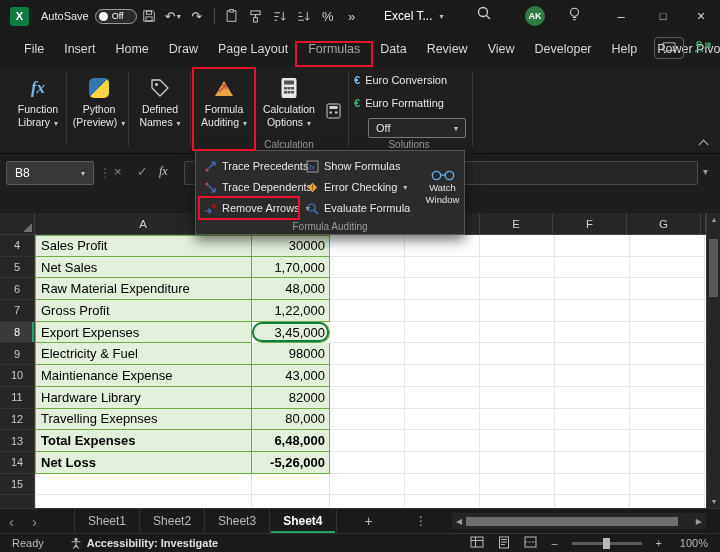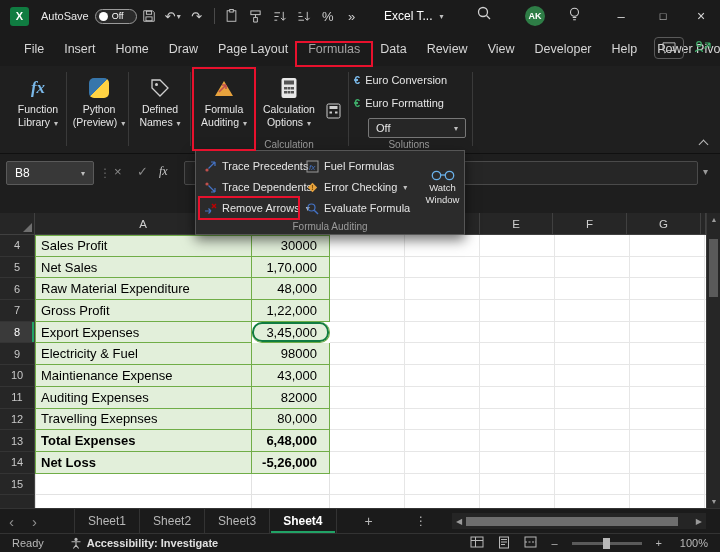--- a/index.html
+++ b/index.html
@@ -112,21 +112,21 @@
   .w-e{width:73px;} .w-f{width:74px;} .w-g{width:74px;} .w-s{width:5px;}
   .rows { position:absolute; top:22px; left:0; }
   .row { display:flex; height:21.7px; }
   .rnum { width:35px; background:#262626; color:#c8c8c8; font-size:11px; flex:none;
           display:flex; align-items:center; justify-content:center;
           border-right:1px solid #404040; border-bottom:1px solid #343434; }
   .row.sel .rnum { background:#3a3a3a; color:#fff; box-shadow:inset -2px 0 0 #21A366; }
   .cell { color:#000; font-size:13px; display:flex; align-items:center; flex:none;
           background:#E2EFDA; border-right:1px solid #70AD47; border-bottom:1px solid #70AD47; }
   .ca { width:217px; padding-left:5px; border-left:1px solid #70AD47; overflow:hidden; white-space:nowrap; }
-  .cb { width:78px; justify-content:flex-end; padding-right:12px; }
+  .cb { width:78px; justify-content:flex-end; padding-right:4px; }
   .row-first .cell { border-top:1px solid #70AD47; }
   .row.bold .cell { font-weight:bold; }
   .row.plain .cell { background:#fff; border-color:#e2e2e2; }
   .selcell { box-shadow:inset 0 0 0 2px #107C41;border-radius:10px; }
   .empty-cells { position:absolute; left:330px; top:22px; width:376px; height:273px; background-color:#fff;
       background-image:
         repeating-linear-gradient(to bottom, transparent 0 20.7px, #e6e6e6 20.7px 21.7px),
         repeating-linear-gradient(to right, transparent 0 74px, #e6e6e6 74px 75px); }
   .vscroll { position:absolute; top:213px; left:706px; width:14px; height:295px; background:#262626;
              border-left:1px solid #3a3a3a; z-index:5; }
@@ -403,21 +403,21 @@
       </svg>
     <span>Remove Arrows</span>
     <span class="chev-sm">▾</span>
     <div class="ann ann-menu"></div>
   </div>
   <div class="fly-item col2 r1">
     <svg width="13" height="13" viewBox="0 0 13 13">
         <rect x="1" y="1" width="11" height="11" fill="none" stroke="#9a9a9a"></rect>
         <text x="3" y="10" font-size="8" font-style="italic" fill="#4472C4">fx</text>
       </svg>
-    <span>Fuel Formulas</span>
+    <span>Show Formulas</span>
   </div>
   <div class="fly-item col2 r2">
     <svg width="13" height="13" viewBox="0 0 13 13">
         <rect x="3.2" y="3.2" width="6.6" height="6.6" transform="rotate(45 6.5 6.5)" fill="#E8A33D"></rect>
         <text x="5.2" y="9.2" font-size="7" fill="#7a4a00" font-weight="bold">!</text>
       </svg>
     <span>Error Checking</span>
     <span class="chev-sm">▾</span>
   </div>
   <div class="fly-item col2 r3">
@@ -483,21 +483,21 @@
       <div class="cell ca">Electricity &amp; Fuel</div>
       <div class="cell cb">98000</div>
     </div>
     <div class="row">
       <div class="rnum">10</div>
       <div class="cell ca">Maintienance Expense</div>
       <div class="cell cb">43,000</div>
     </div>
     <div class="row">
       <div class="rnum">11</div>
-      <div class="cell ca">Auditing Expenses</div>
+      <div class="cell ca">Hardware Library</div>
       <div class="cell cb">82000</div>
     </div>
     <div class="row">
       <div class="rnum">12</div>
       <div class="cell ca">Travelling Exepnses</div>
       <div class="cell cb">80,000</div>
     </div>
     <div class="row bold">
       <div class="rnum">13</div>
       <div class="cell ca">Total Expenses</div>

